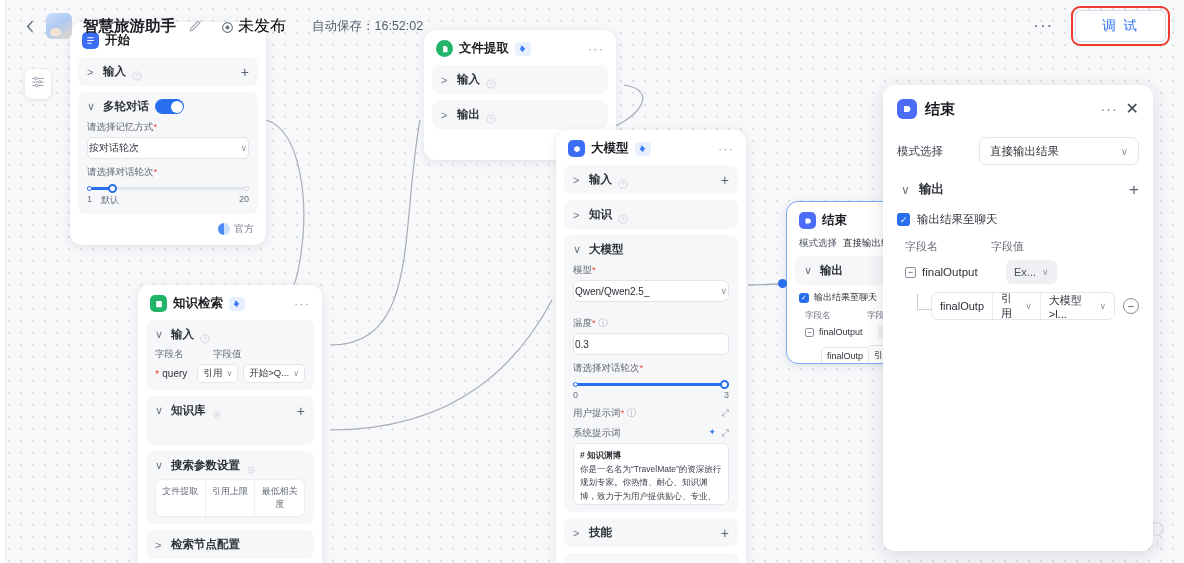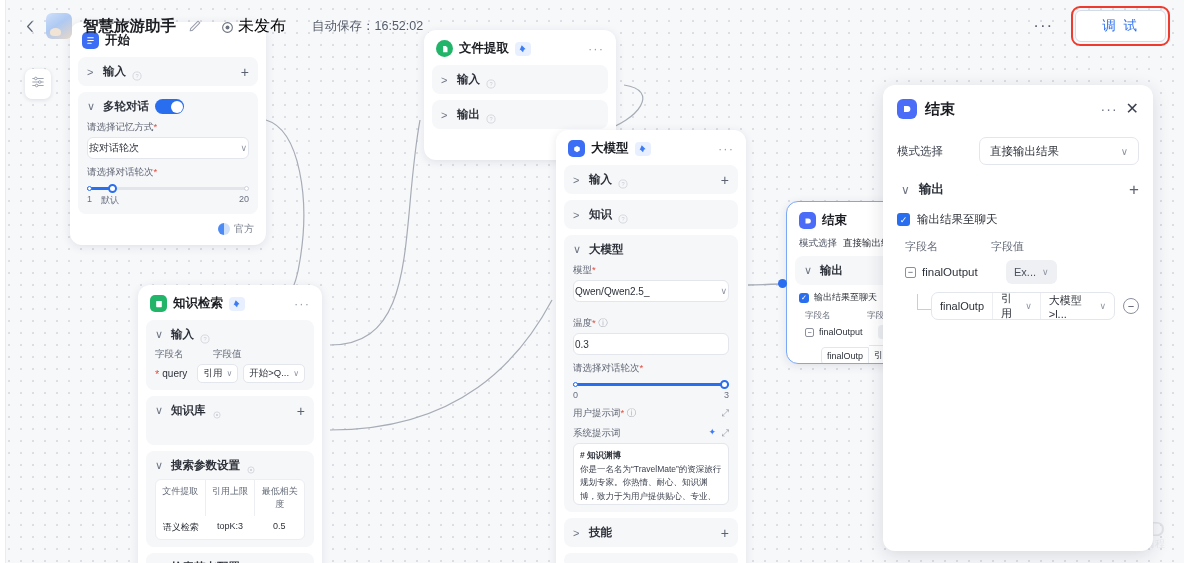--- a/index.html
+++ b/index.html
@@ -475,25 +475,20 @@
               <circle cx="8" cy="8" r="1.6" fill="#9aa0ae"></circle>
             </svg>
         </span>
       </div>
       <div class="param-table" style="margin-top:6px;">
         <div class="pt-head">
           <div>文件提取</div>
           <div>引用上限</div>
           <div>最低相关度</div>
         </div>
-        <div class="pt-body">
-          <div>语义检索</div>
-          <div>topK:3</div>
-          <div>0.5</div>
-        </div>
       </div>
     </div>
 
     <div class="section">
       <div class="sec-row">
         <span class="chev">&gt;</span>
         <span class="sec-label">检索节点配置</span>
       </div>
     </div>
 

